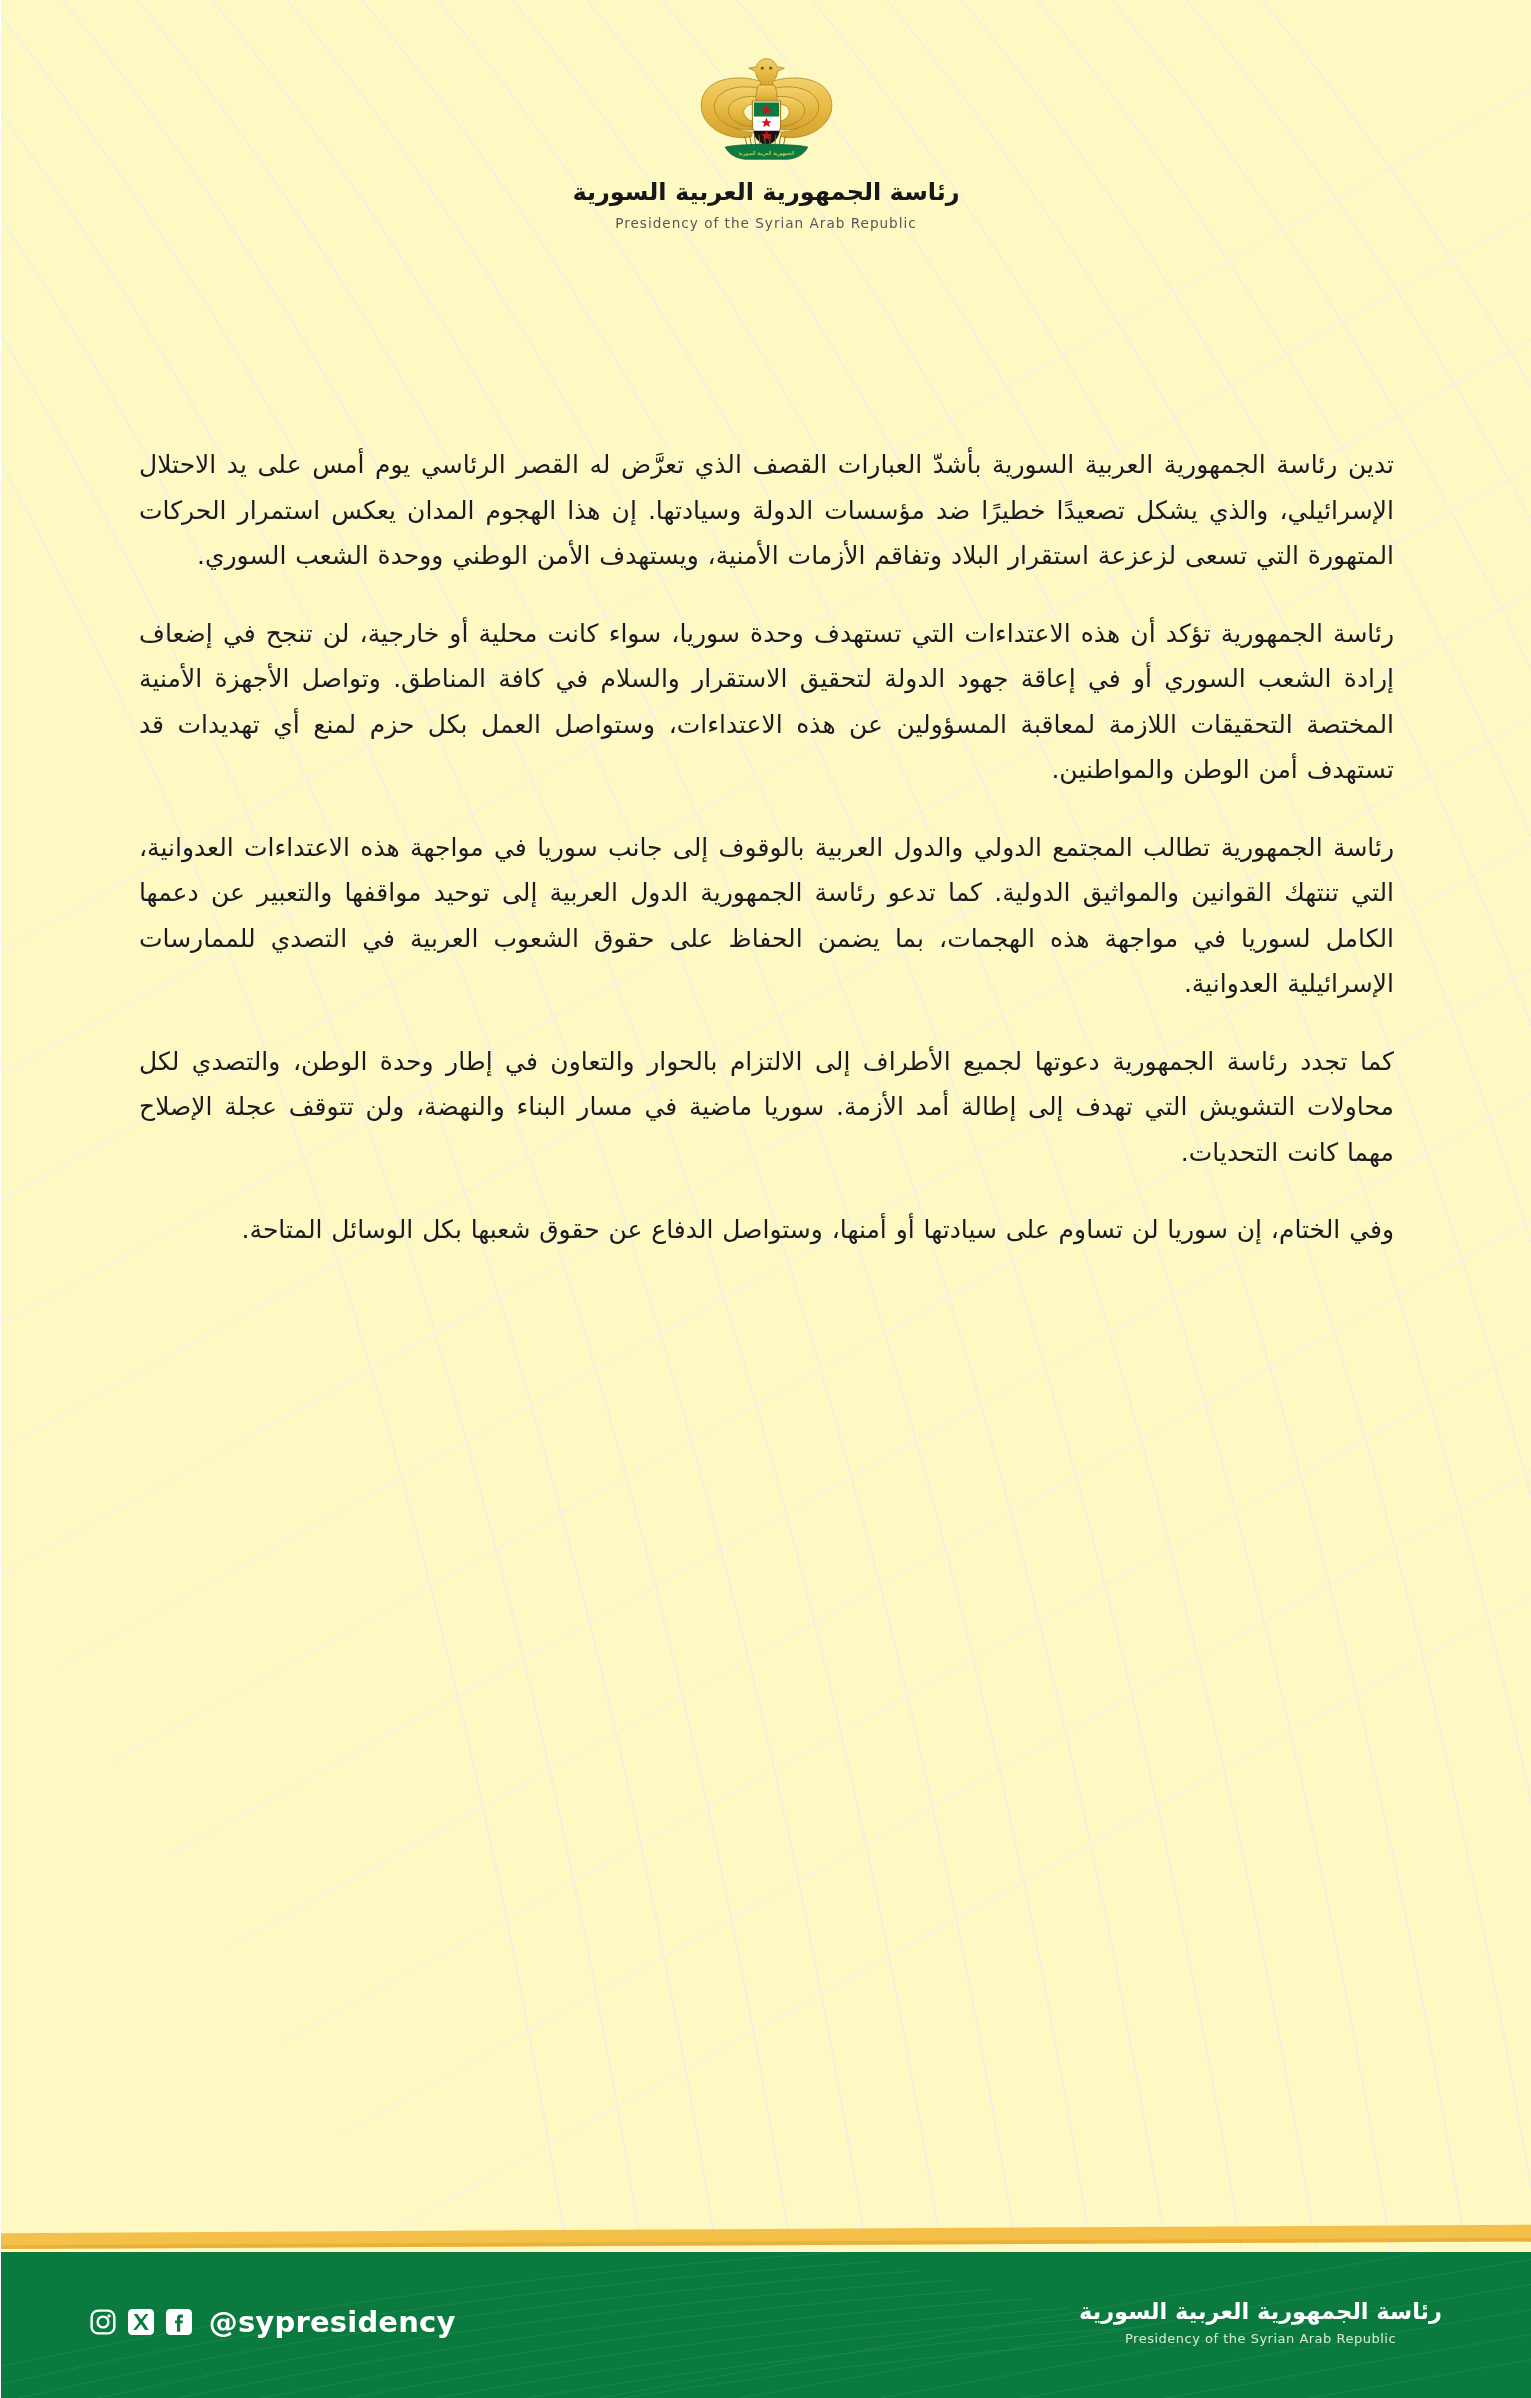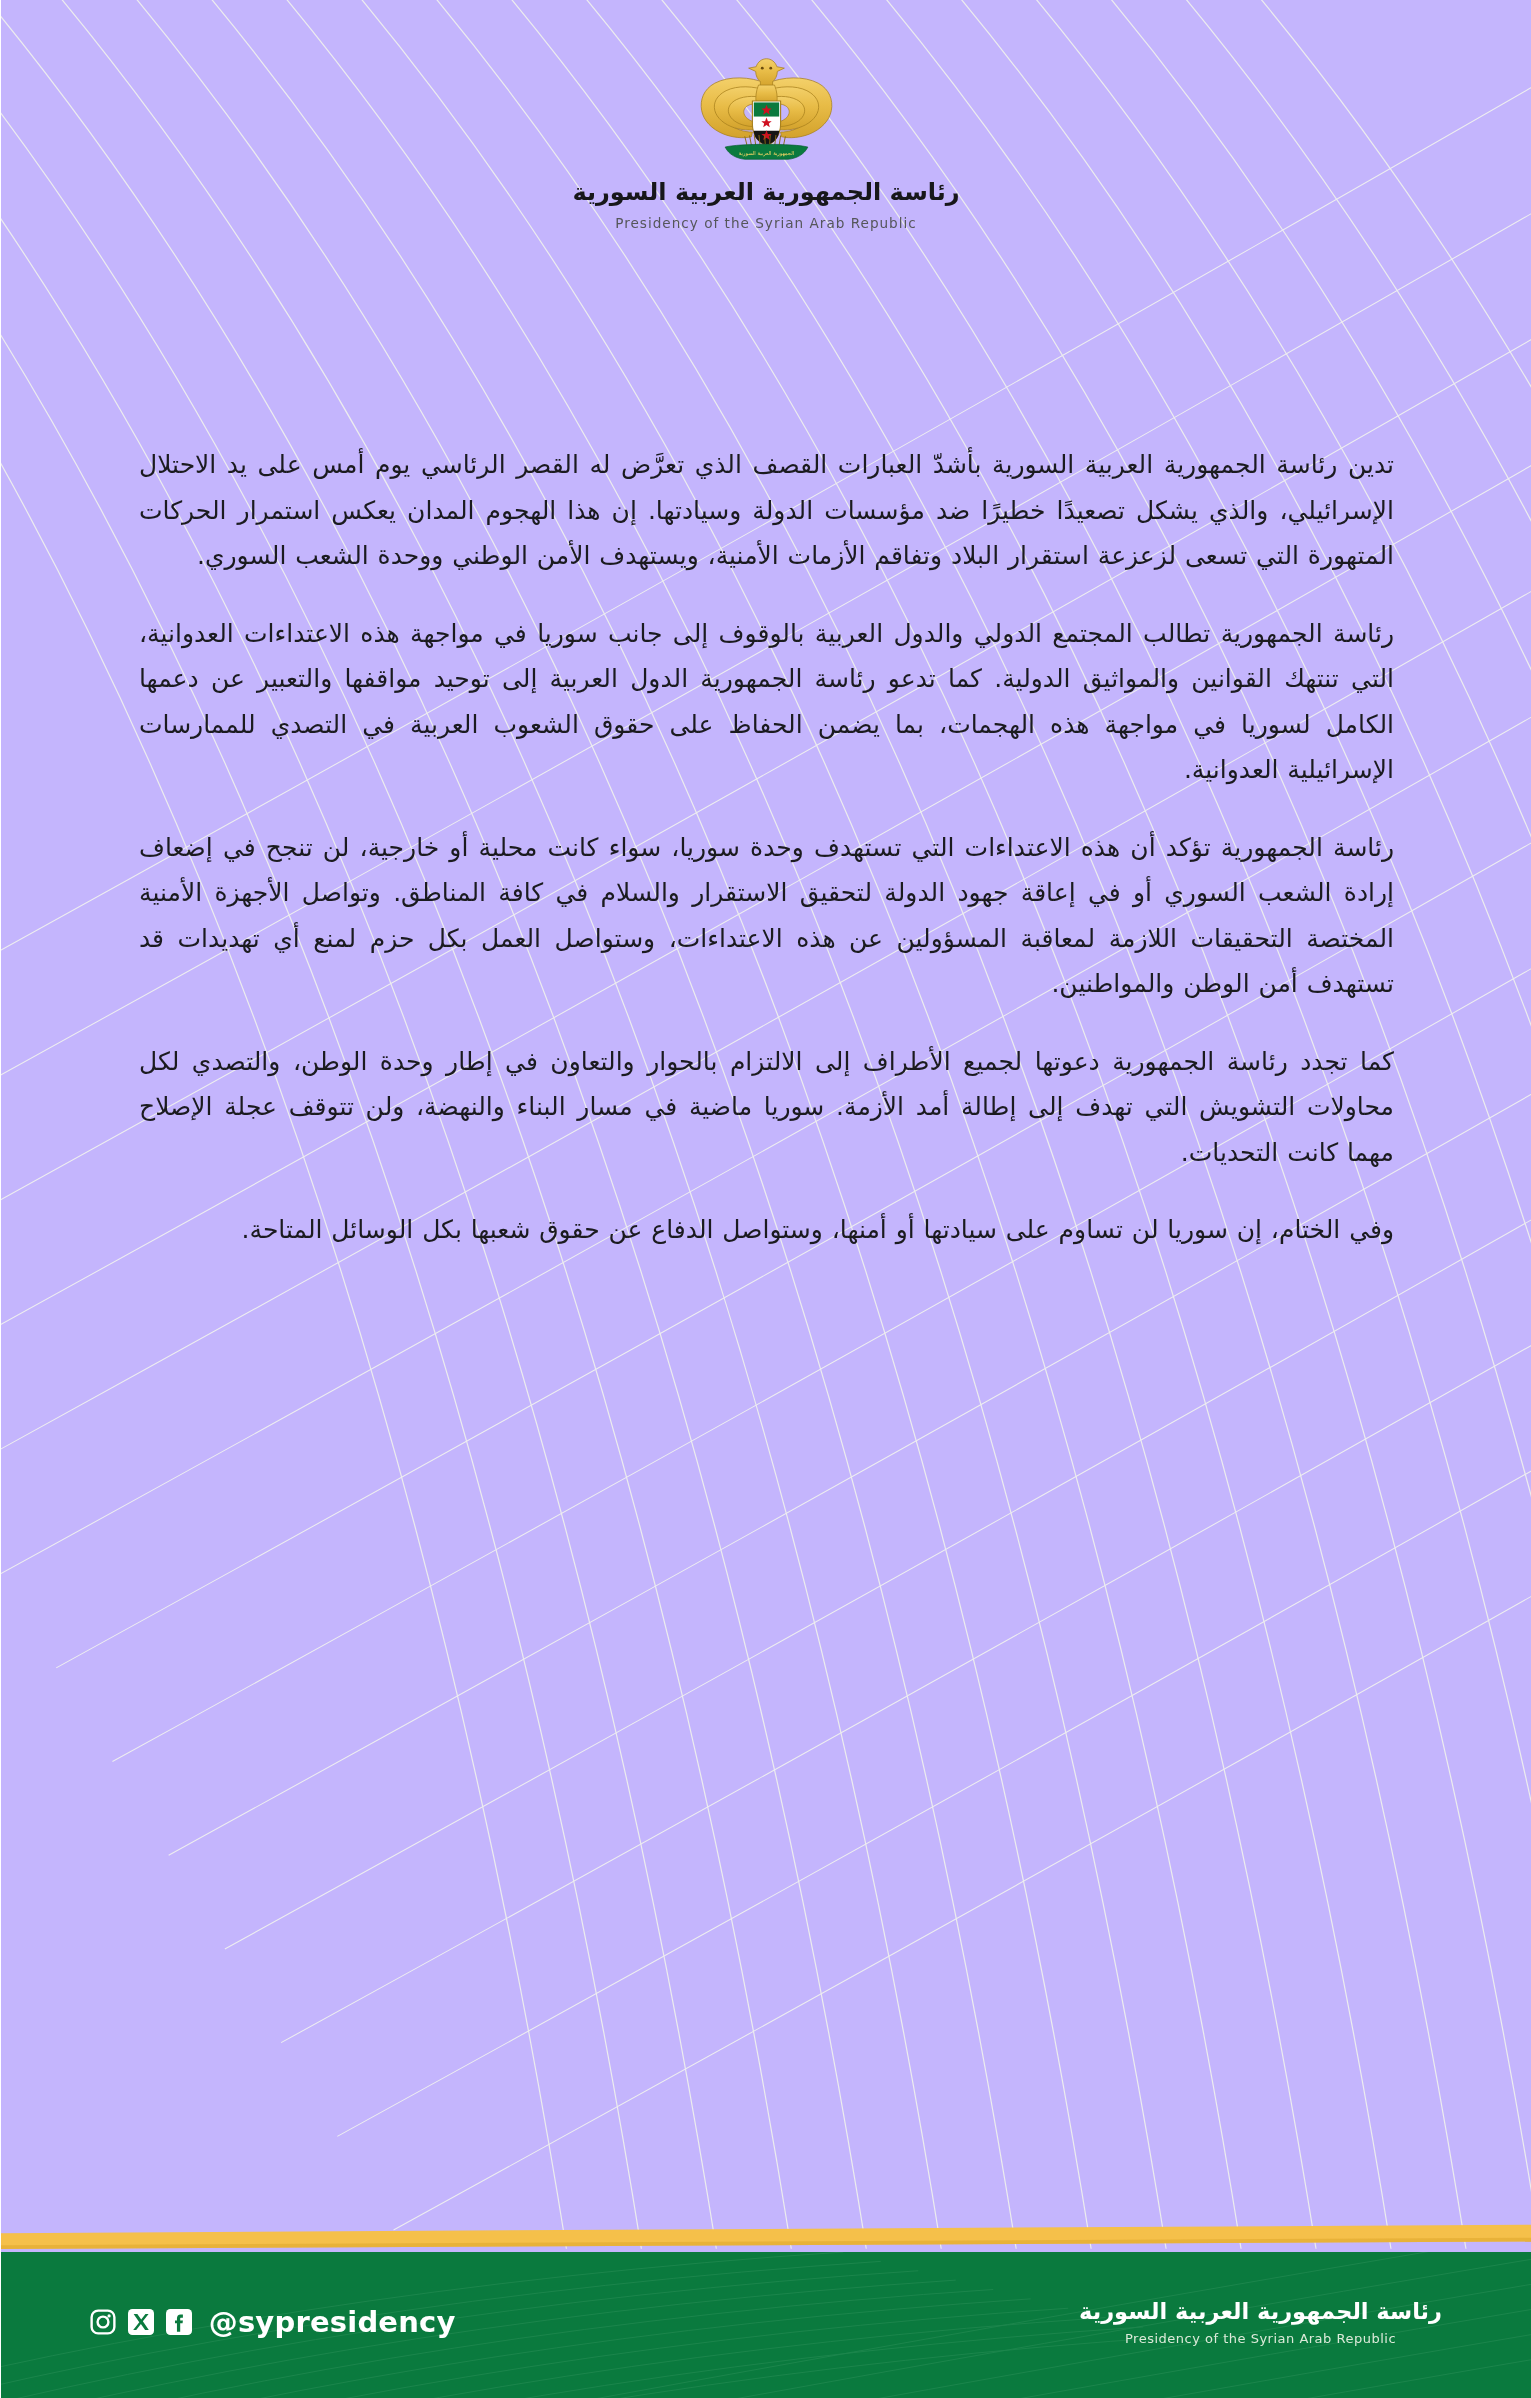--- a/index.html
+++ b/index.html
@@ -12,21 +12,21 @@
     background: #ffffff;
     font-family: "DejaVu Sans", "Liberation Sans", sans-serif;
     overflow: hidden;
     position: relative;
   }
 
   
   .page {
     position: absolute;
     inset: 0;
-    background: #c4b5fd;
+    background: #fef9c3;
     overflow: hidden;
   }
 
   
   .bg-texture {
     position: absolute;
     inset: 0;
     pointer-events: none;
     opacity: 1;
   }
@@ -324,22 +324,22 @@
       <text x="150" y="214" text-anchor="middle" fill="#ffd966" font-size="11" font-family="DejaVu Sans, sans-serif">الجمهورية العربية السورية</text>
     </svg>
 
     <div class="masthead-ar">رئاسة الجمهورية العربية السورية</div>
     <div class="masthead-en">Presidency of the Syrian Arab Republic</div>
   </header>
 
 
   <article class="statement">
     <p class="para">تدين رئاسة الجمهورية العربية السورية بأشدّ العبارات القصف الذي تعرَّض له القصر الرئاسي يوم أمس على يد الاحتلال الإسرائيلي، والذي يشكل تصعيدًا خطيرًا ضد مؤسسات الدولة وسيادتها. إن هذا الهجوم المدان يعكس استمرار الحركات المتهورة التي تسعى لزعزعة استقرار البلاد وتفاقم الأزمات الأمنية، ويستهدف الأمن الوطني ووحدة الشعب السوري.</p>
+    <p class="para">رئاسة الجمهورية تؤكد أن هذه الاعتداءات التي تستهدف وحدة سوريا، سواء كانت محلية أو خارجية، لن تنجح في إضعاف إرادة الشعب السوري أو في إعاقة جهود الدولة لتحقيق الاستقرار والسلام في كافة المناطق. وتواصل الأجهزة الأمنية المختصة التحقيقات اللازمة لمعاقبة المسؤولين عن هذه الاعتداءات، وستواصل العمل بكل حزم لمنع أي تهديدات قد تستهدف أمن الوطن والمواطنين.</p>
     <p class="para">رئاسة الجمهورية تطالب المجتمع الدولي والدول العربية بالوقوف إلى جانب سوريا في مواجهة هذه الاعتداءات العدوانية، التي تنتهك القوانين والمواثيق الدولية. كما تدعو رئاسة الجمهورية الدول العربية إلى توحيد مواقفها والتعبير عن دعمها الكامل لسوريا في مواجهة هذه الهجمات، بما يضمن الحفاظ على حقوق الشعوب العربية في التصدي للممارسات الإسرائيلية العدوانية.</p>
-    <p class="para">رئاسة الجمهورية تؤكد أن هذه الاعتداءات التي تستهدف وحدة سوريا، سواء كانت محلية أو خارجية، لن تنجح في إضعاف إرادة الشعب السوري أو في إعاقة جهود الدولة لتحقيق الاستقرار والسلام في كافة المناطق. وتواصل الأجهزة الأمنية المختصة التحقيقات اللازمة لمعاقبة المسؤولين عن هذه الاعتداءات، وستواصل العمل بكل حزم لمنع أي تهديدات قد تستهدف أمن الوطن والمواطنين.</p>
     <p class="para">كما تجدد رئاسة الجمهورية دعوتها لجميع الأطراف إلى الالتزام بالحوار والتعاون في إطار وحدة الوطن، والتصدي لكل محاولات التشويش التي تهدف إلى إطالة أمد الأزمة. سوريا ماضية في مسار البناء والنهضة، ولن تتوقف عجلة الإصلاح مهما كانت التحديات.</p>
     <p class="para">وفي الختام، إن سوريا لن تساوم على سيادتها أو أمنها، وستواصل الدفاع عن حقوق شعبها بكل الوسائل المتاحة.</p>
   </article>
 
   <div class="footer-wrap">
 
     <svg class="gold-strip" viewBox="0 0 1635 30" preserveAspectRatio="none" aria-hidden="true">
       <path d="M0 13 L1635 4 L1635 22 L0 30 Z" fill="#f5c04a"></path>
       <path d="M0 26 L1635 18 L1635 22 L0 30 Z" fill="#e0a92f" opacity="0.6"></path>
     </svg>

